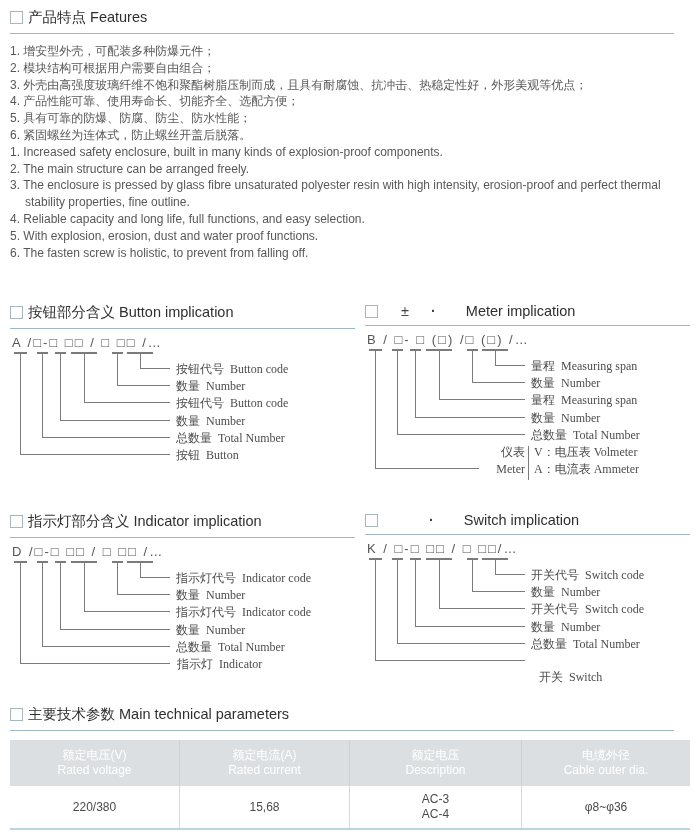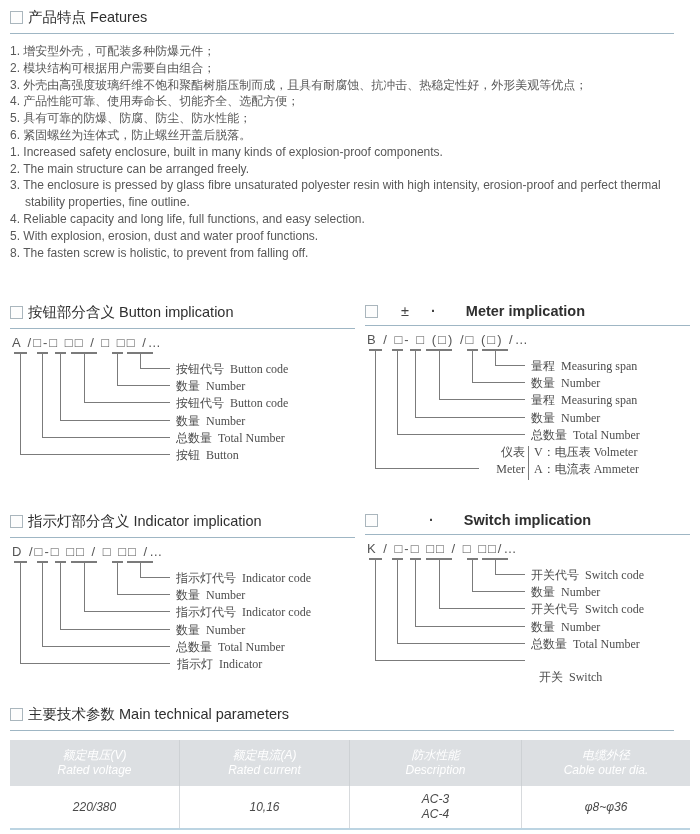--- a/index.html
+++ b/index.html
@@ -10,42 +10,42 @@
   }
   .page { padding:8px 26px 0 10px; }
 
   
   .sec-title { display:flex; align-items:center; font-size:14.5px; color:#2f2f2f; margin-top:0; }
   .sq { display:inline-block; width:11px; height:11px; border:1px solid #aab6bd; background:#fdfdfd; margin-right:5px; flex:0 0 auto; }
   .sec-rule { border:none; border-top:1px solid #9fb6c4; margin:6px 0 0 0; }
   .g-pm { margin-left:18px; color:#444; }
   .g-dot { margin-left:22px; color:#444; font-weight:bold; }
   .g-dot-wide { margin-left:46px; color:#444; font-weight:bold; }
-  .t-after-glyph { margin-left:30px;font-weight:bold; }
+  .t-after-glyph { margin-left:30px; }
 
   
   .feat-list { margin-top:9px; font-size:12px; color:#585858; line-height:16.8px; }
   .feat-item { padding-left:15px; text-indent:-15px; }
 
   
   .row2 { display:grid; grid-template-columns:355px 325px; margin-top:42px; }
   .row2b { display:grid; grid-template-columns:355px 325px; margin-top:30px; }
   .impl .sec-rule { margin-right:10px; }
   .impl-right .sec-rule { margin-right:0; }
 
   
   .dg { position:relative; margin-top:6px; width:340px; }
   .dg-code { position:absolute; top:0; left:2px; font-size:13px; letter-spacing:2px; color:#555; white-space:pre; }
   .dg-line { position:absolute; background:#7b7b7b; }
   .dg-label { position:absolute; font-size:12px; color:#4d4d4d; white-space:pre; line-height:14px;font-family:Liberation Serif, serif; }
 
   
   .tech { margin-top:28px; }
   .tbl { margin-top:9px; width:680px; border-bottom:2px solid #bcd4e2; }
-  .tr { display:grid;font-style:italic; }
+  .tr { display:grid; }
   .t1 .tr { grid-template-columns:25% 25% 25.3% 24.7%; }
   .th-row { background:#dcdfe2; }
   .th { color:#ffffff; font-size:12px; line-height:15px; text-align:center;
         display:flex; flex-direction:column; justify-content:center; height:46px;
         border-right:1px solid #cdd1d4; }
   .th:last-child { border-right:none; }
   .td { color:#4a4a4a; font-size:12px; line-height:15px; text-align:center;
         display:flex; flex-direction:column; justify-content:center; height:42px;
         border-right:1px solid #d7dadd; background:#fff; }
   .td:last-child { border-right:none;justify-content:center; }
@@ -66,21 +66,21 @@
       <div class="feat-item">2. 模块结构可根据用户需要自由组合；</div>
       <div class="feat-item">3. 外壳由高强度玻璃纤维不饱和聚酯树脂压制而成，且具有耐腐蚀、抗冲击、热稳定性好，外形美观等优点；</div>
       <div class="feat-item">4. 产品性能可靠、使用寿命长、切能齐全、选配方便；</div>
       <div class="feat-item">5. 具有可靠的防爆、防腐、防尘、防水性能；</div>
       <div class="feat-item">6. 紧固螺丝为连体式，防止螺丝开盖后脱落。</div>
       <div class="feat-item">1. Increased safety enclosure, built in many kinds of explosion-proof components.</div>
       <div class="feat-item">2. The main structure can be arranged freely.</div>
       <div class="feat-item">3. The enclosure is pressed by glass fibre unsaturated polyester resin with high intensity, erosion-proof and perfect thermal stability properties, fine outline.</div>
       <div class="feat-item">4. Reliable capacity and long life, full functions, and easy selection.</div>
       <div class="feat-item">5. With explosion, erosion, dust and water proof functions.</div>
-      <div class="feat-item">8. The fasten screw is holistic, to prevent from falling off.</div>
+      <div class="feat-item">6. The fasten screw is holistic, to prevent from falling off.</div>
     </div>
   </div>
 
   <div class="row2">
     <div class="impl">
       <div class="sec-title">
         <span class="sq"></span>
         <span>按钮部分含义 Button implication</span>
       </div>
       <hr class="sec-rule">
@@ -237,34 +237,34 @@
       <div class="tr th-row">
         <div class="th">
           <div>额定电压(V)</div>
           <div>Rated voltage</div>
         </div>
         <div class="th">
           <div>额定电流(A)</div>
           <div>Rated current</div>
         </div>
         <div class="th">
-          <div>防水性能</div>
+          <div>额定电压</div>
           <div>Description</div>
         </div>
         <div class="th">
           <div>电缆外径</div>
           <div>Cable outer dia.</div>
         </div>
       </div>
       <div class="tr">
         <div class="td">
           <div>220/380</div>
         </div>
         <div class="td">
-          <div>10,16</div>
+          <div>15,68</div>
         </div>
         <div class="td">
           <div>AC-3</div>
           <div>AC-4</div>
         </div>
         <div class="td">
           <div>φ8~φ36</div>
         </div>
       </div>
     </div>

